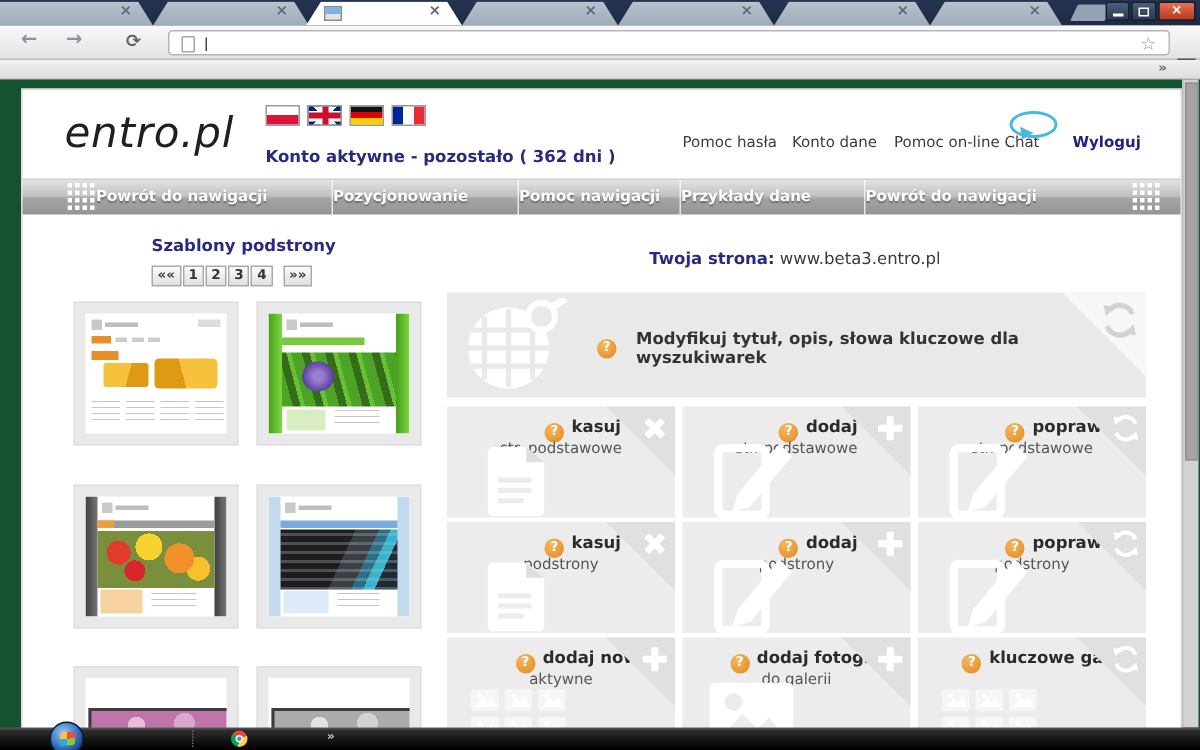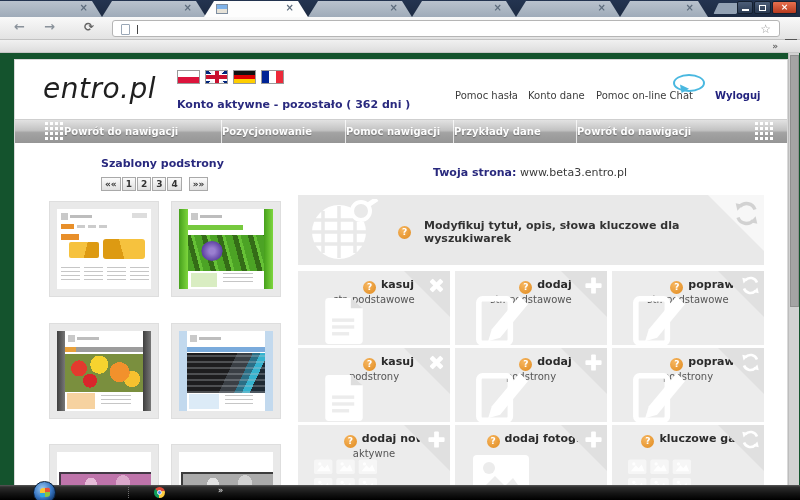--- a/index.html
+++ b/index.html
@@ -499,20 +499,21 @@
         <svg class="cglyph" viewBox="0 0 20 20">
           <g fill="#fff">
               <rect x="1.5" y="7.5" width="17" height="5" rx="1"></rect>
               <rect x="7.5" y="1.5" width="5" height="17" rx="1"></rect>
             </g>
         </svg>
       </div>
 
       <div class="tile" style="left:440px;top:365px">
         <div class="tile-head"><span class="qmark">?</span><span>dodaj fotografie</span></div>
+        <div class="tile-sub">do galerii</div>
         <svg class="tile-icon i-img" viewBox="0 0 56 42">
           <rect width="56" height="42" rx="4" fill="#fff"></rect>
           <circle cx="16" cy="13" r="6" fill="#ececec"></circle>
           <path d="M6 37 L22 21 L32 31 L40 23 L50 37 z" fill="#ececec"></path>
         </svg>
         <div class="corner"></div>
         <svg class="cglyph" viewBox="0 0 20 20">
           <g fill="#fff">
               <rect x="1.5" y="7.5" width="17" height="5" rx="1"></rect>
               <rect x="7.5" y="1.5" width="5" height="17" rx="1"></rect>

